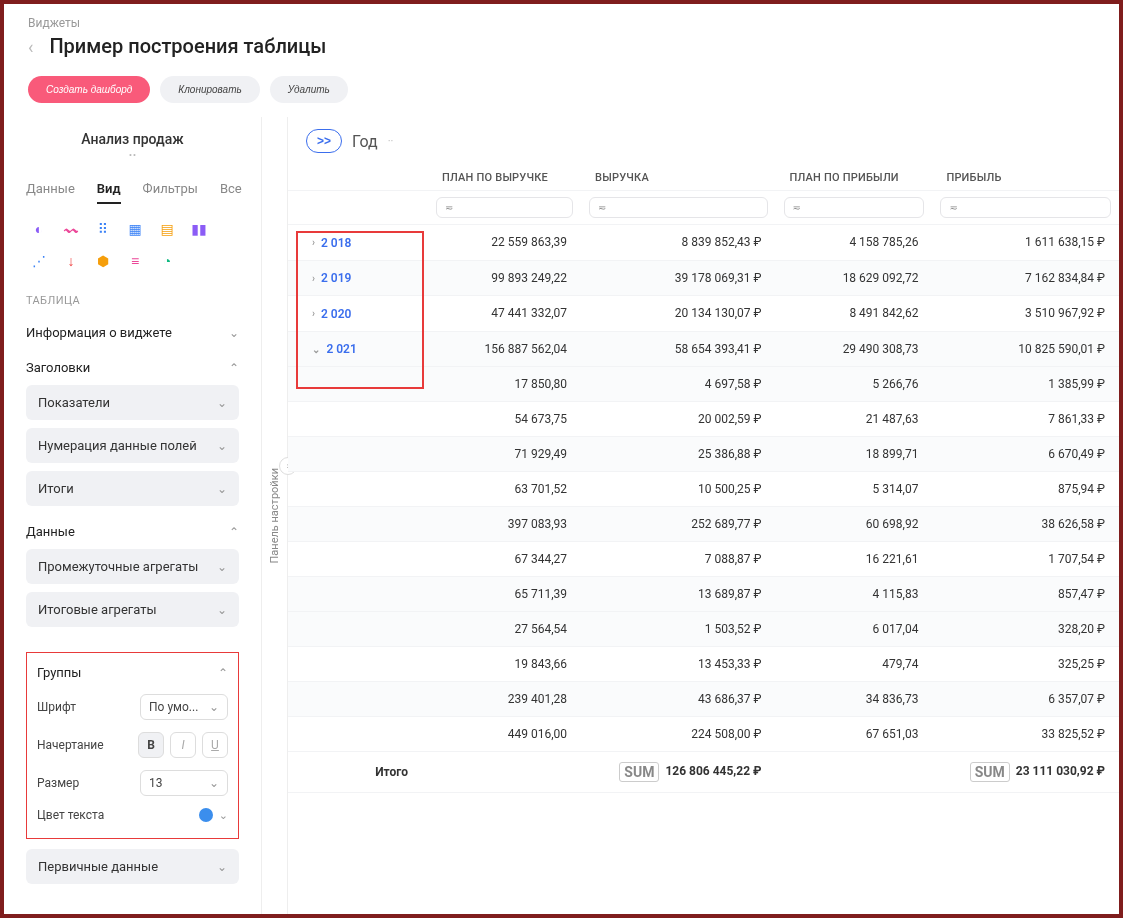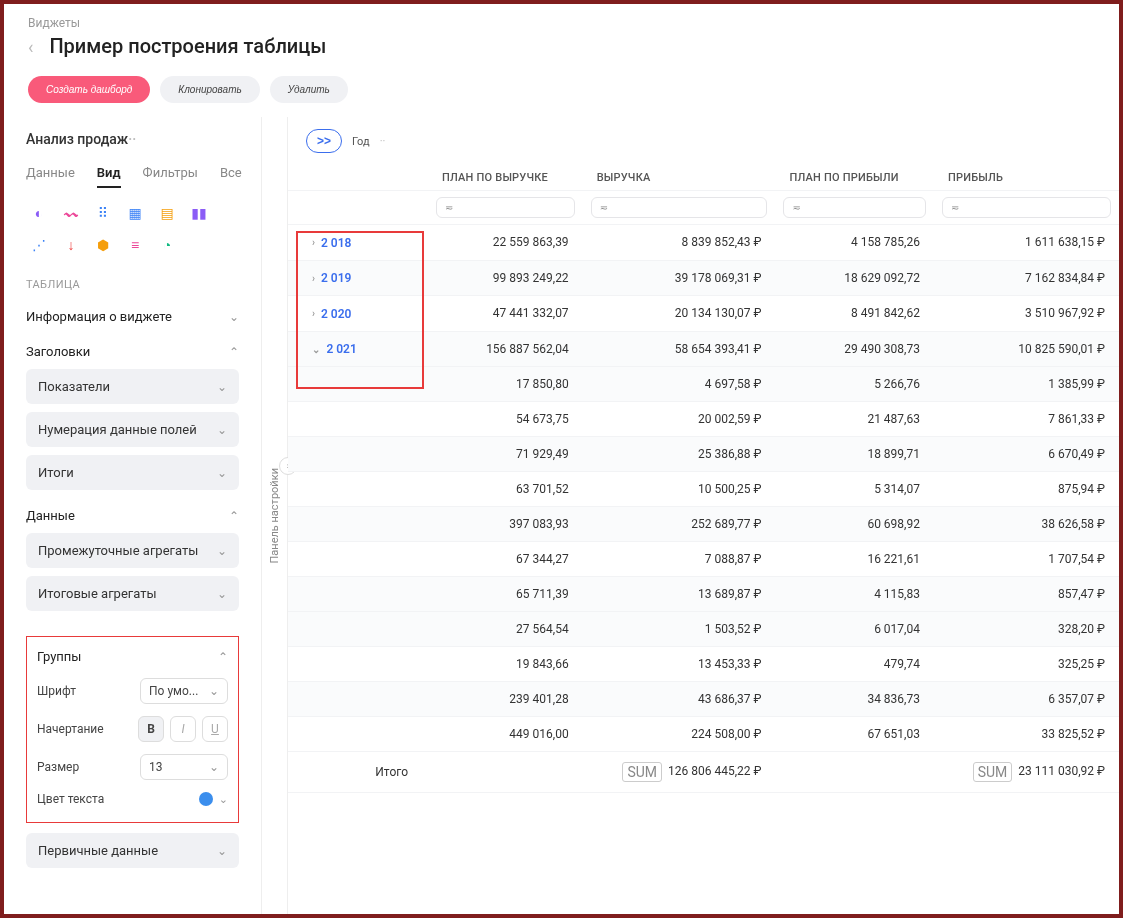--- a/index.html
+++ b/index.html
@@ -9,21 +9,21 @@
 .breadcrumb { color: #999; font-size: 12px; margin-bottom: 4px; }
 .title-row { display: flex; align-items: center; gap: 12px; }
 .back-chevron { color: #bbb; font-size: 18px; margin-right: 4px; }
 .page-title { font-size: 20px; font-weight: 500; color: #222; }
 .action-row { display: flex; gap: 10px; padding: 14px 24px; }
 .btn { border: none; border-radius: 18px; padding: 8px 18px; font-size: 10px; cursor: pointer; font-style: italic; }
 .btn-primary { background: #f95a7a; color: #fff; }
 .btn-secondary { background: #f0f1f4; color: #444; }
 .main { display: flex; flex: 1; overflow: hidden; }
 .sidebar { width: 258px; border-right: 1px solid #eee; padding: 14px 22px; overflow-y: auto; display: flex; flex-direction: column; }
-.sidebar-title { font-size: 14px; font-weight: 500; margin-bottom: 18px; display: flex; justify-content: flex-start; align-items: center; }
+.sidebar-title { font-size: 14px; font-weight: 500; margin-bottom: 18px; display: flex; justify-content: flex-end; align-items: center; flex-direction: column; }
 .tabs { display: flex; gap: 22px; border-bottom: 0; margin-bottom: 14px; }
 .tab { font-size: 13px; color: #888; cursor: pointer; padding-bottom: 6px; position: relative; }
 .tab.active { color: #222; font-weight: 600; }
 .tab.active::after { content: ""; position: absolute; bottom: -2px; left: 0; right: 0; height: 2px; background: #222; }
 .icon-row { display: flex; flex-wrap: wrap; gap: 6px; margin-bottom: 10px; }
 .icon-btn { width: 26px; height: 26px; border-radius: 4px; display: flex; align-items: center; justify-content: center; cursor: pointer; font-size: 14px; }
 .section-label { font-size: 11px; color: #999; text-transform: uppercase; letter-spacing: 0.4px; margin: 10px 0 8px; }
 .collapsible { display: flex; align-items: center; justify-content: space-between; padding: 10px 0; font-size: 13px; color: #222; cursor: pointer; }
 .collapsible .chev { color: #999; font-size: 12px; }
 .sub-item { background: #f0f1f4; border-radius: 6px; padding: 10px 12px; margin-bottom: 8px; display: flex; justify-content: space-between; align-items: center; font-size: 13px; cursor: pointer; }
@@ -35,34 +35,34 @@
 .select-ctrl { border: 1px solid #ddd; border-radius: 6px; padding: 5px 8px; display: flex; align-items: center; gap: 6px; font-size: 12px; cursor: pointer; background: #fff; min-width: 88px; justify-content: space-between; }
 .style-btn { width: 26px; height: 26px; border: 1px solid #ddd; border-radius: 6px; display: flex; align-items: center; justify-content: center; background: #fff; cursor: pointer; }
 .style-btn.active { background: #f0f1f4; }
 .color-dot { width: 14px; height: 14px; border-radius: 50%; background: #3b8eed; }
 .vertical-label { writing-mode: vertical-rl; transform: rotate(180deg); font-size: 11px; color: #888; padding: 10px 4px; border-right: 0; }
 .panel-strip { width: 26px; display: flex; flex-direction: column; align-items: center; justify-content: center; border-right: 1px solid #eee; position: relative; }
 .panel-toggle { position: absolute; top: 340px; right: -10px; width: 18px; height: 18px; border-radius: 50%; background: #fff; border: 1px solid #ddd; display: flex; align-items: center; justify-content: center; font-size: 9px; color: #888; cursor:pointer;}
 .content { flex: 1; display: flex; flex-direction: column; overflow: hidden; }
 .content-top { padding: 12px 18px; display: flex; align-items: center; gap: 10px; }
 .expand-btn { border: 1.5px solid #3b6eed; border-radius: 16px; padding: 4px 10px; background: #fff; color: #3b6eed; cursor: pointer; font-weight: bold; font-size: 12px; }
-.dim-label { font-size: 11px; color: #555; }
+.dim-label { font-size: 16px; color: #555; }
 .table-wrap { flex: 1; overflow: auto; }
 table { border-collapse: collapse; width: 100%; }
 th, td { padding: 10px 14px; text-align: right; font-size: 12px; border-bottom: 1px solid #f2f3f5; white-space: nowrap; }
 th { font-size: 11px; font-weight: 500; color: #555; text-transform: uppercase; letter-spacing: 0.2px; text-align: left; padding-top: 6px; padding-bottom:6px;}
 th:first-child, td:first-child { text-align: left; width: 140px; }
 .filter-row td { padding: 6px 8px; }
 .filter-cell { border: 1px solid #e5e5e8; border-radius: 6px; padding: 4px 8px; display: flex; align-items: center; }
 .year-cell { padding-left: 24px; }
 .year-link { color: #3b6eed; font-weight: 600; cursor: pointer; display: inline-flex; align-items: center; gap: 6px; }
 .year-chev { color: #999; font-size: 10px; }
 tr.stripe td { background: #fafbfc; }
 .highlight-box { border: 2px solid #e83a3a; position: absolute; pointer-events: none; }
-.footer-row td { border-top: 1px solid #e0e0e0; font-weight: 400; }
+.footer-row td { border-top: 1px solid #e0e0e0; font-weight: 700; }
 .sum-badge { display: inline-block; border: 1px solid #ccc; border-radius: 3px; font-size: 14px; padding: 1px 4px; color: #888; margin-right: 6px; vertical-align: middle; }
 .table-outer { position: relative; flex:1; overflow:hidden;}
 </style>
 </head>
 <body>
 
 <div class="container">
   <div class="top-bar">
     <div class="breadcrumb">Виджеты</div>
     <div class="title-row">

